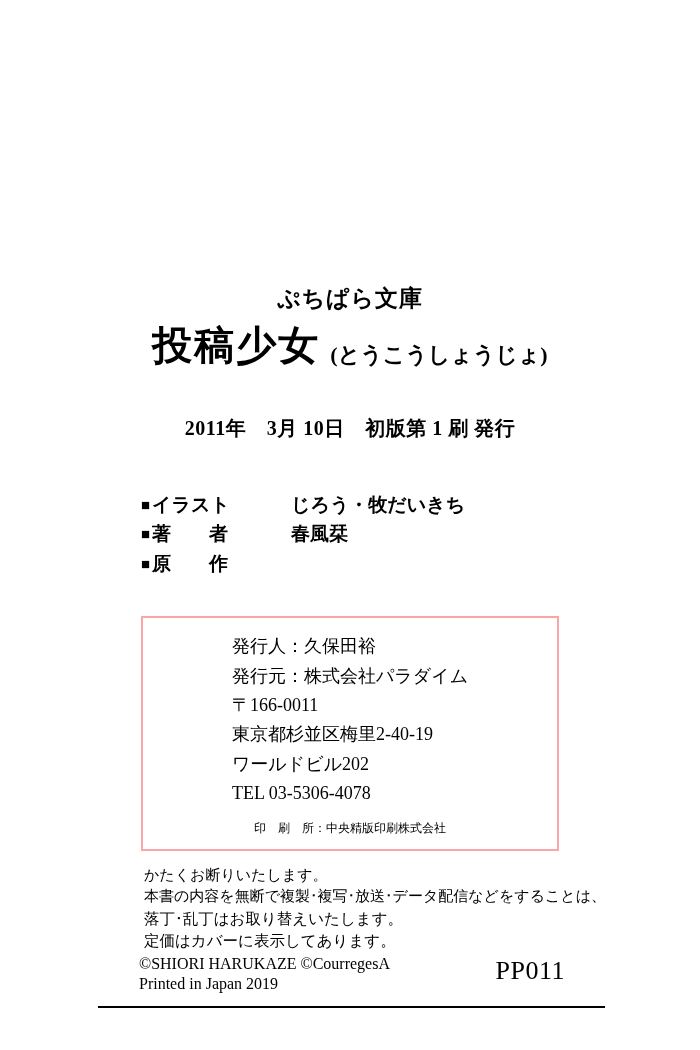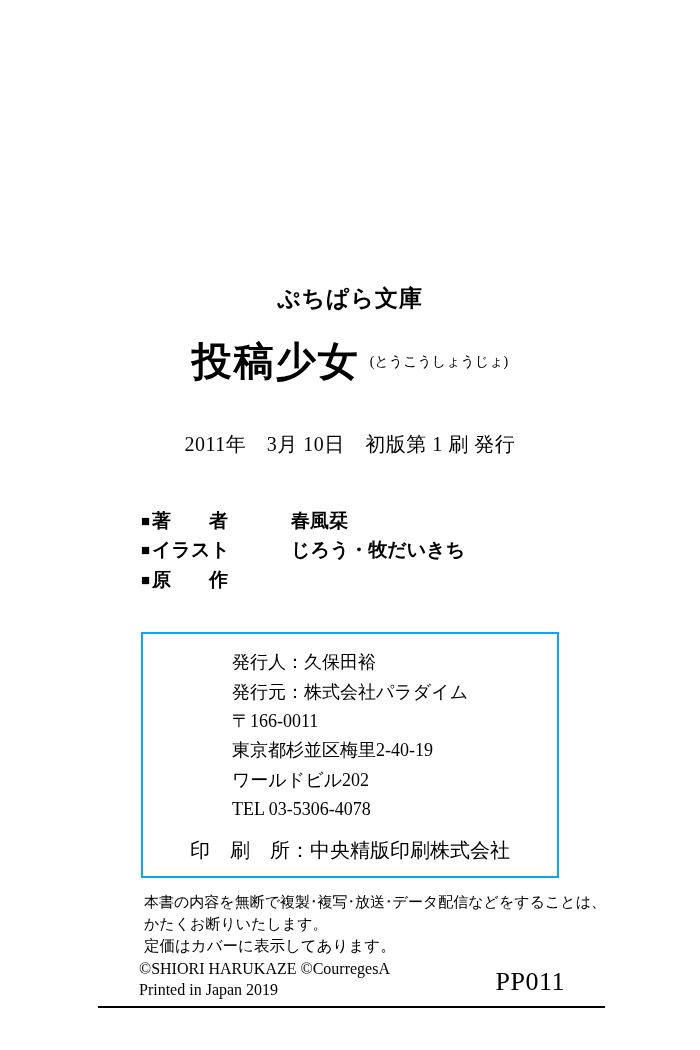--- a/index.html
+++ b/index.html
@@ -27,43 +27,43 @@
   
   .series {
     margin-top: 287px;
     font-size: 23px;
     font-weight: bold;
     letter-spacing: 1px;
     line-height: 1;
   }
 
   .title-row {
-    margin-top: 32px;
-    display: flex;
-    align-items: center;
+    margin-top: 16px;
+    display: flex;
+    align-items: flex-end;
     justify-content: center;
   }
   .title-main {
     font-size: 40px;
     font-weight: bold;
     letter-spacing: 2px;
     line-height: 1;
   }
   .title-reading {
-    font-size: 14px;
-    font-weight: normal;
+    font-size: 22px;
+    font-weight: bold;
     margin-left: 10px;
     line-height: 1;
   }
 
   
   .date-line {
     margin-top: 52px;
     font-size: 20px;
-    font-weight: normal;
+    font-weight: bold;
     letter-spacing: 0.5px;
     line-height: 1;
   }
 
   
   .credits {
     margin-top: 52px;
     width: 430px;
     margin-left: 12px;
   }
@@ -86,36 +86,36 @@
     font-size: 15px;
     margin-right: 2px;
     position: relative;
     top: -1px;
   }
 
   
   .pub-box {
     margin-top: 38px;
     width: 418px;
-    border: 2px solid #0ea5e9;
+    border: 2px solid #fca5a5;
     box-sizing: border-box;
     padding: 14px 0 12px 0;
     text-align: center;
   }
   .pub-line {
     font-size: 18px;
     line-height: 1.63;
     white-space: nowrap;
   }
   .pub-lines-left {
     display: inline-block;
     text-align: left;
   }
   .pub-printer {
-    font-size: 20px;
+    font-size: 12px;
     margin-top: 12px;
     line-height: 1.4;
   }
 
   
   .legal {
     width: 420px;
     margin-top: 14px;
     margin-left: 8px;
   }
@@ -127,21 +127,21 @@
   .legal-line.small {
     font-size: 15.5px;
   }
 
   .footer {
     width: 430px;
     margin-left: 8px;
     margin-top: 2px;
     display: flex;
     justify-content: space-between;
-    align-items: center;
+    align-items: flex-start;
   }
   .footer-left {
     font-size: 16px;
     line-height: 1.3;
   }
   .footer-code {
     font-size: 26px;
     letter-spacing: 0.5px;
     padding-right: 4px;
     transform: translateY(2px);
@@ -165,47 +165,48 @@
 
   <div class="title-row">
     <span class="title-main">投稿少女</span>
     <span class="title-reading">(とうこうしょうじょ)</span>
   </div>
 
   <div class="date-line">2011年　3月 10日　初版第 1 刷 発行</div>
 
   <div class="credits">
     <div class="credit-row">
+      <span class="credit-label"><span class="sq">■</span><span>イラスト</span></span>
+      <span class="credit-value">じろう・牧だいきち</span>
+    </div>
+    <div class="credit-row">
       <span class="credit-label"><span class="sq">■</span><span>著　　者</span></span>
       <span class="credit-value">春風栞</span>
-    </div>
-    <div class="credit-row">
-      <span class="credit-label"><span class="sq">■</span><span>イラスト</span></span>
-      <span class="credit-value">じろう・牧だいきち</span>
     </div>
     <div class="credit-row">
       <span class="credit-label"><span class="sq">■</span><span>原　　作</span></span>
     </div>
   </div>
 
   <div class="pub-box">
     <div class="pub-lines-left">
       <div class="pub-line">発行人：久保田裕</div>
       <div class="pub-line">発行元：株式会社パラダイム</div>
       <div class="pub-line">〒166-0011</div>
       <div class="pub-line">東京都杉並区梅里2-40-19</div>
       <div class="pub-line">ワールドビル202</div>
       <div class="pub-line">TEL 03-5306-4078</div>
     </div>
     <div class="pub-printer">印　刷　所：中央精版印刷株式会社</div>
   </div>
 
   <div class="legal">
+    <div class="legal-line">かたくお断りいたします。</div>
     <div class="legal-line">本書の内容を無断で複製･複写･放送･データ配信などをすることは、</div>
-    <div class="legal-line">かたくお断りいたします。</div>
+    <div class="legal-line small">落丁･乱丁はお取り替えいたします。</div>
     <div class="legal-line small">定価はカバーに表示してあります。</div>
   </div>
 
   <div class="footer">
     <div class="footer-left">
       <div>©SHIORI HARUKAZE ©CourregesA</div>
       <div>Printed in Japan 2019</div>
     </div>
     <div class="footer-code">PP011</div>
   </div>

